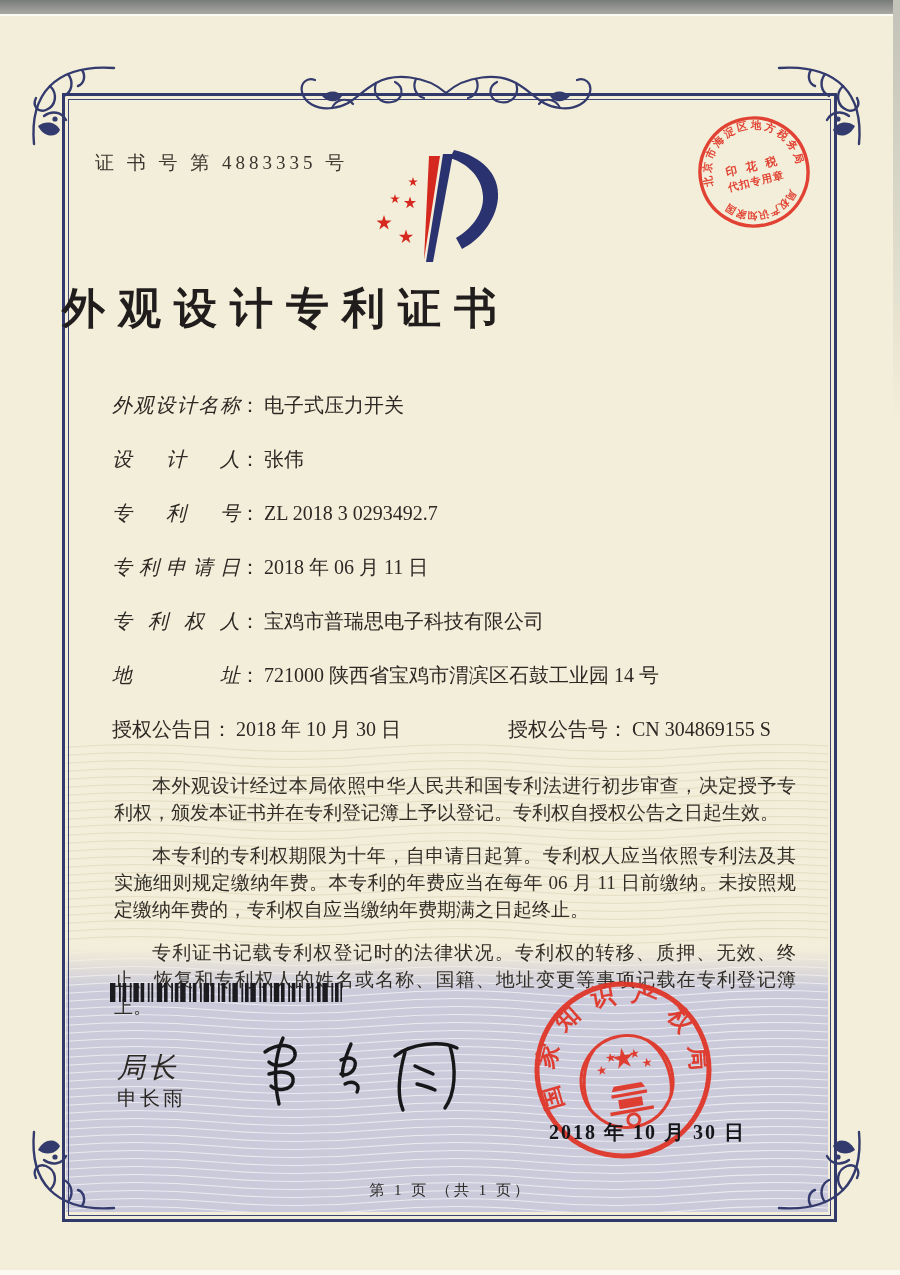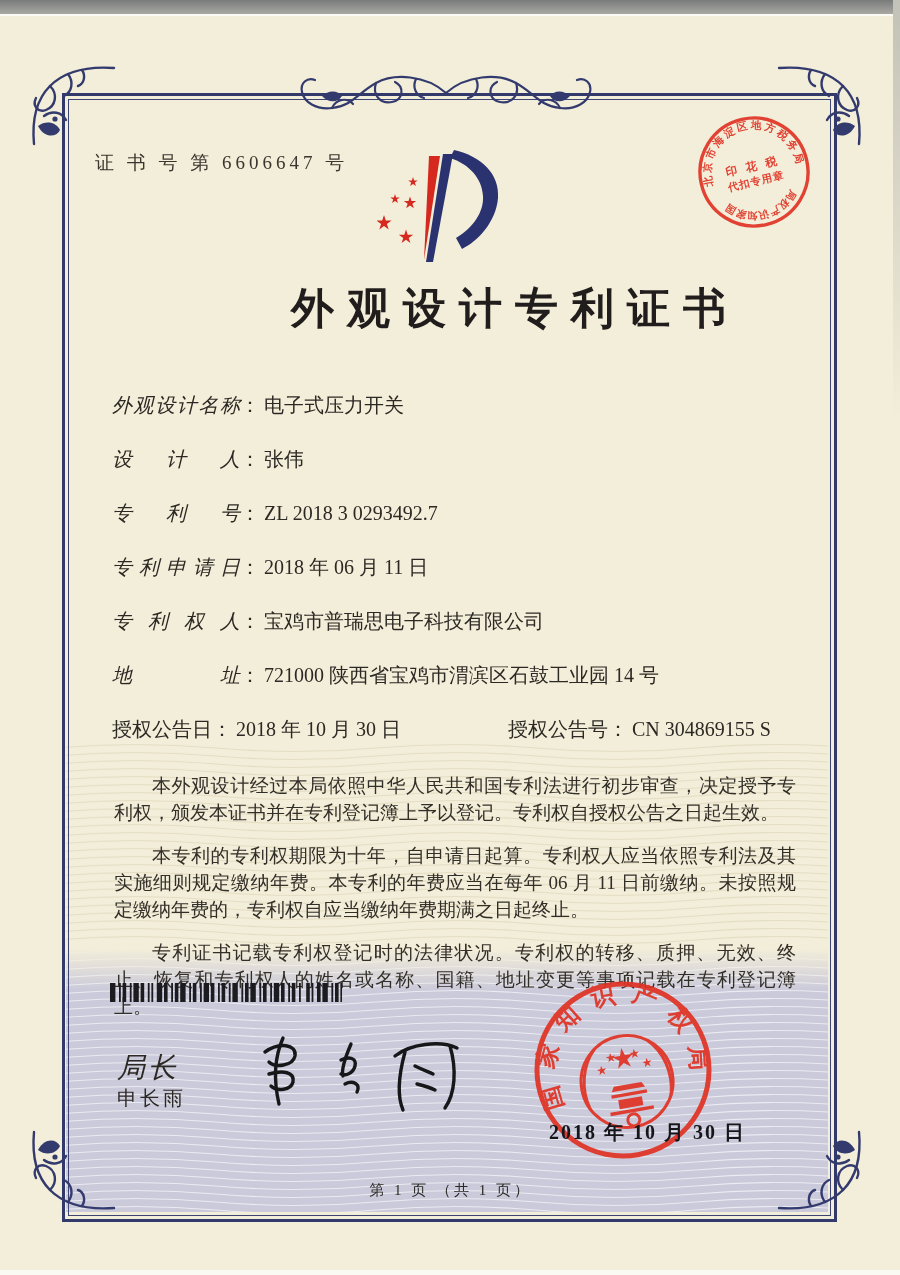--- a/index.html
+++ b/index.html
@@ -16,21 +16,21 @@
   .frame::after{content:"";position:absolute;inset:3px;border:1px solid #3c4474;}
   
   .band-faint{position:absolute;left:66px;top:742px;width:762px;height:206px;overflow:hidden;}
   .band-lav{position:absolute;left:66px;top:948px;width:762px;height:264px;overflow:hidden;
             background:#cbcada;}
   .band-lav .fade{position:absolute;left:0;top:0;right:0;height:42px;
                   background:linear-gradient(#f3eed9,rgba(243,238,217,0));}
   .cert-no{position:absolute;left:95px;top:150px;font-size:19px;letter-spacing:4px;color:#3a362f;}
   .logo{position:absolute;left:377px;top:140px;}
   .tax-seal{position:absolute;left:695px;top:113px;transform:rotate(-13deg);opacity:.92;}
-  .title{position:absolute;left:62px;top:280px;width:677px;text-align:right;
+  .title{position:absolute;left:62px;top:280px;width:677px;text-align:left;
          font-size:43px;font-weight:bold;letter-spacing:13px;color:#201d1c;}
   .rows{position:absolute;left:112px;top:392px;width:700px;font-size:20px;}
   .row{position:relative;height:54px;white-space:nowrap;}
   .flabel{display:inline-block;width:128px;text-align:justify;text-align-last:justify;font-style:italic;}
   .fval{padding-left:4px;}
   .grant-right{position:absolute;left:396px;top:0;white-space:nowrap;}
   .paras{position:absolute;left:98px;top:756px;width:714px;font-size:19px;line-height:27px;
          text-align:justify;color:#322e28;}
   .paras p{margin:16px;text-indent:2em;}
   .barcode{position:absolute;left:110px;top:983px;}
@@ -162,21 +162,21 @@
       <use href="#corner-orn"></use>
     </svg>
   <svg class="corner c-br" viewBox="0 0 92 92">
       <use href="#corner-orn"></use>
     </svg>
   <svg class="top-orn" width="360" height="54" viewBox="0 0 360 54">
     <use href="#top-scroll-half"></use>
     <use href="#top-scroll-half" transform="translate(360,0) scale(-1,1)"></use>
   </svg>
 
-  <div class="cert-no">证 书 号 第 6606647 号</div>
+  <div class="cert-no">证 书 号 第 4883335 号</div>
 
   <svg class="logo" width="142" height="126" viewBox="0 0 142 126">
     <polygon points="52,16 63,16 47,120" fill="#d5281e"></polygon>
     <polygon points="66,14 76,14 56,122 49,122" fill="#2b3270"></polygon>
     <path d="M77,10 C104,16 123,34 121,58 C119,82 101,101 85,109 L79,98 C96,88 107,72 106,56 C105,38 92,24 73,18 Z" fill="#2b3270"></path>
     <use href="#star5" transform="translate(36,42) scale(5)" fill="#d5281e"></use>
     <use href="#star5" transform="translate(18,59) scale(5)" fill="#d5281e"></use>
     <use href="#star5" transform="translate(33,63) scale(6.5)" fill="#d5281e"></use>
     <use href="#star5" transform="translate(7,83) scale(8)" fill="#d5281e"></use>
     <use href="#star5" transform="translate(29,97) scale(7.5)" fill="#d5281e"></use>

